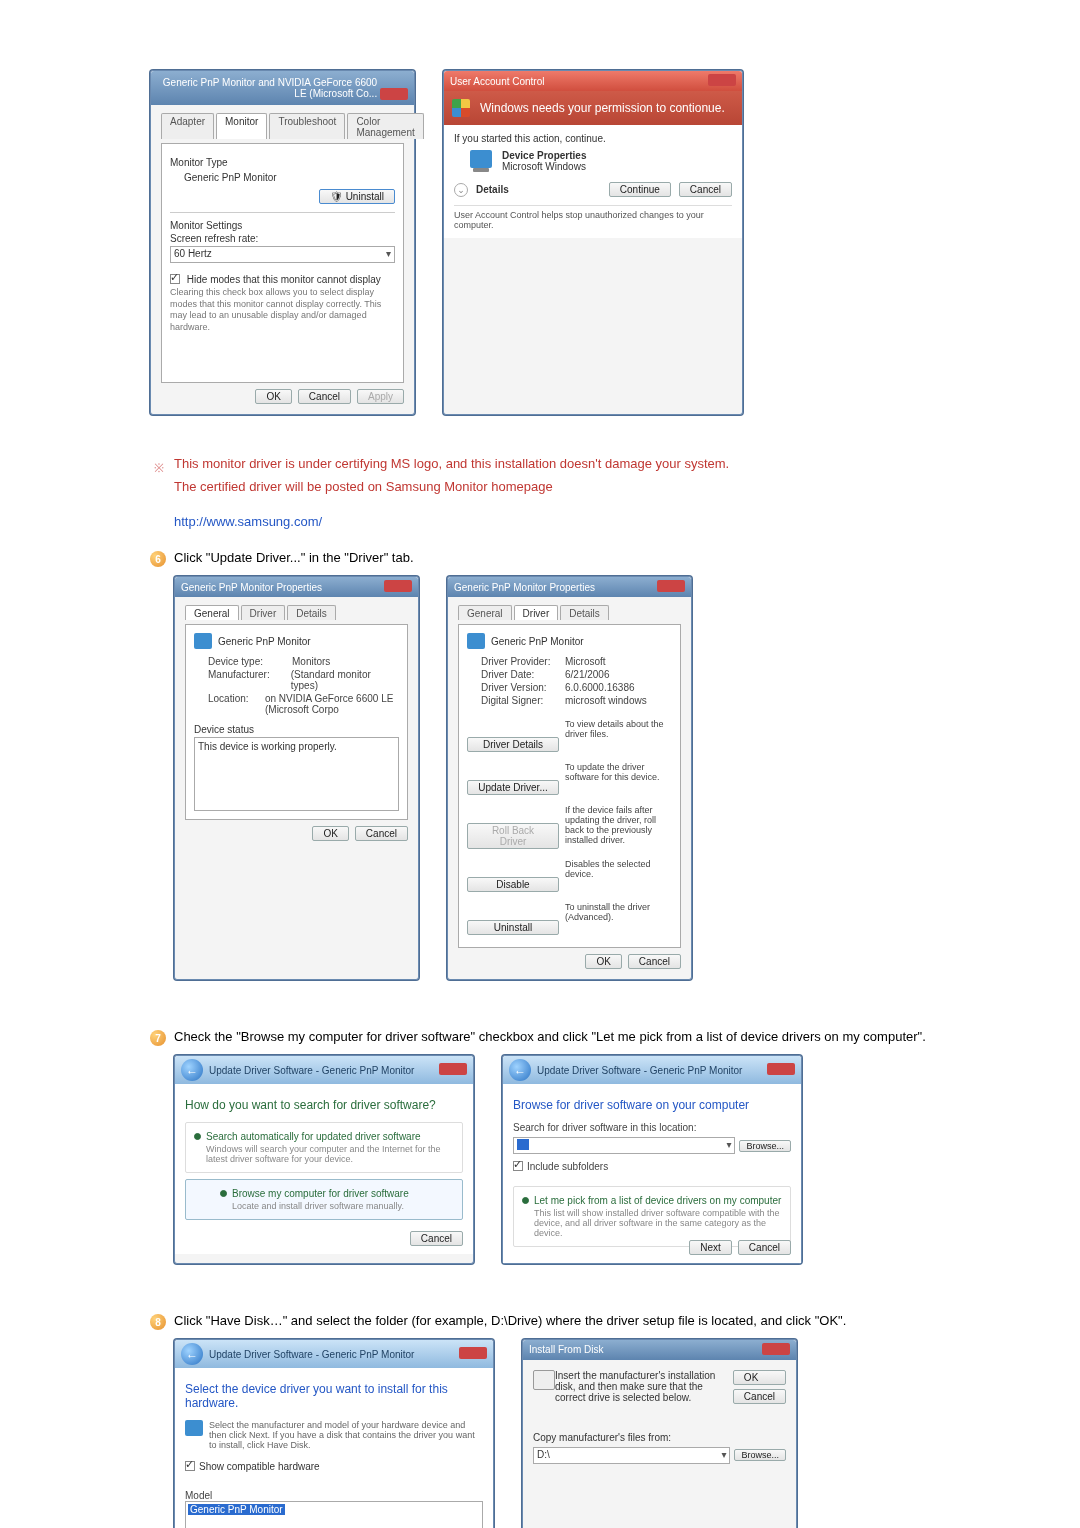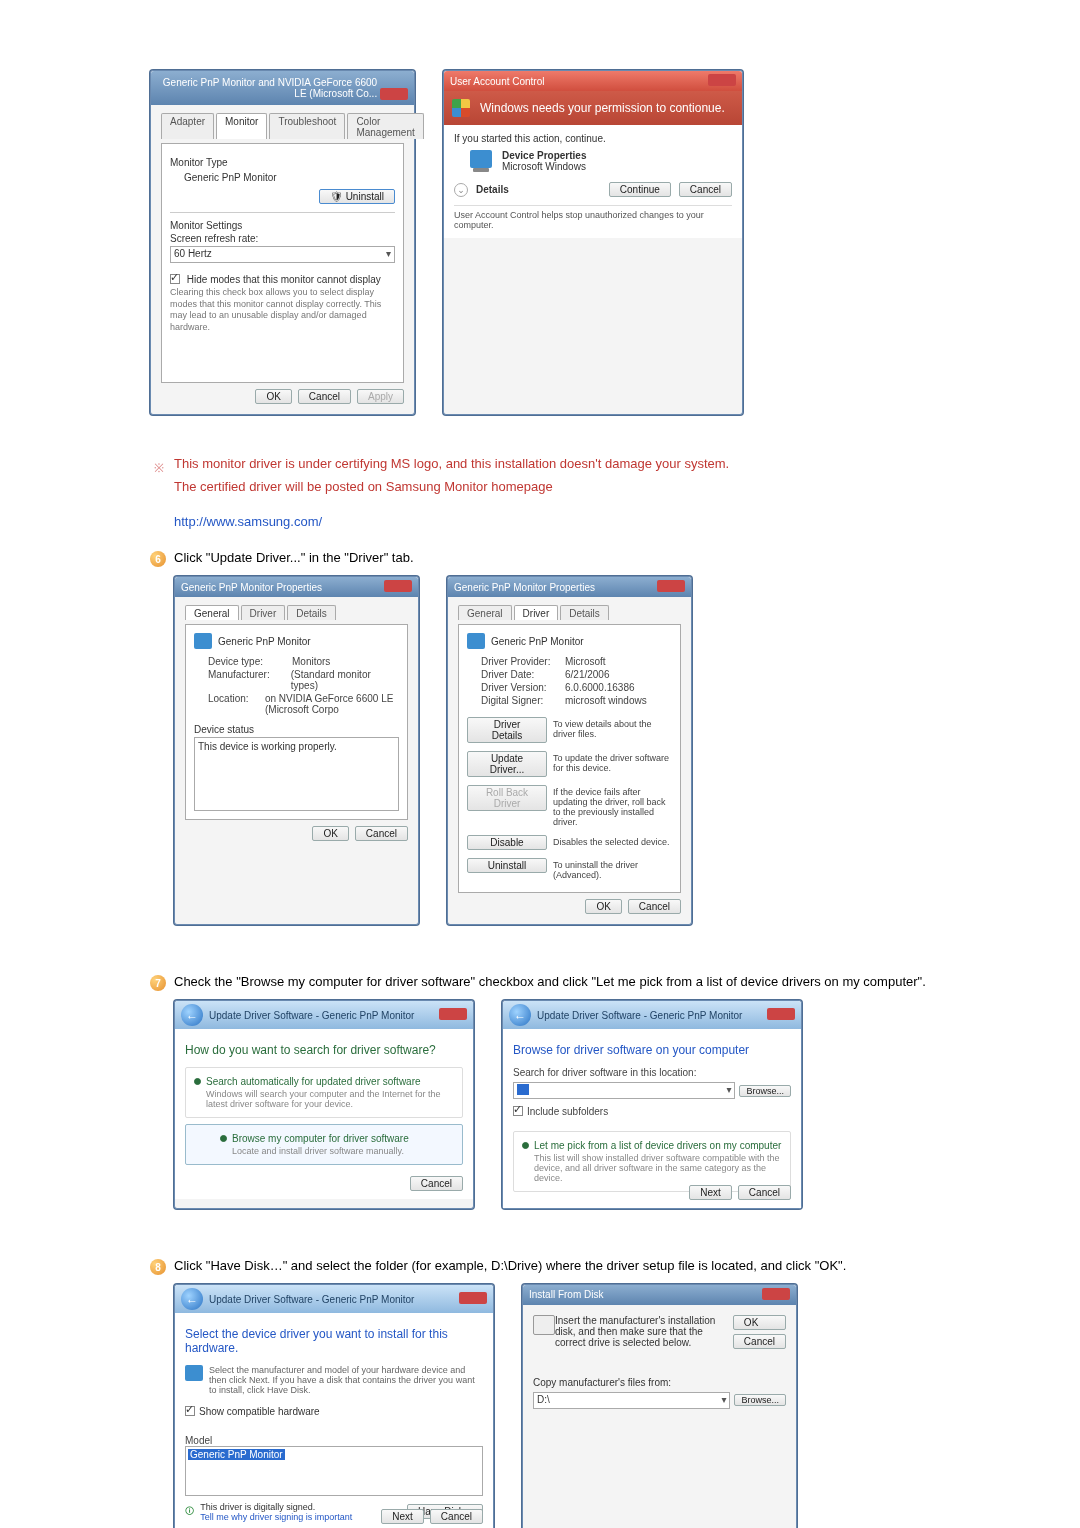--- a/index.html
+++ b/index.html
@@ -48,21 +48,21 @@
   .step-text.red { color:#c03732; }
   .link-blue { color:#2457c5; text-decoration:none; display:inline-block; margin-top:10px; }
 
   
   .prop { width:245px; }
   .prop .kv { font-size:10px; color:#444; }
   .prop .kv div { display:flex; gap:6px; padding:1px 0; }
   .prop .kv .k { width:78px; }
 
   .drv-btn-row { display:flex; gap:6px; align-items:flex-start; padding:4px 0; font-size:9px; color:#444; }
-  .drv-btn-row .btn { width:80px; text-align:center; }
+  .drv-btn-row .btn { width:92px; text-align:center;margin-top:20px; }
   .drv-btn-row .desc { flex:1; padding-top:2px; }
 
   .wiz { width:300px; }
   .wiz .back-arrow { display:inline-flex; width:22px; height:22px; border-radius:50%; background:radial-gradient(circle at 35% 35%, #9fd3ff, #2a73c4); color:#fff; align-items:center; justify-content:center; font-size:12px; margin-right:6px; }
   .wiz .crumb { color:#246; font-size:10px; }
   .wiz-head { color:#2a6d3c; font-size:12px; margin:6px 0 10px; }
   .wiz .opt { border:1px solid #ddd; border-radius:2px; padding:8px; margin:6px 0; font-size:10px; color:#2a6d3c; }
   .wiz .opt.sel { border-color:#9bc; background:#f3f8ff;padding-left:34px; }
   .wiz .opt .sub { color:#888; font-size:9px; margin:2px 0 0 12px; }
   .wiz .radio { width:7px;height:7px;border-radius:50%;border:1px solid #2a6d3c;background:#2a6d3c;display:inline-block;margin-right:5px;position:relative;top:0; }

